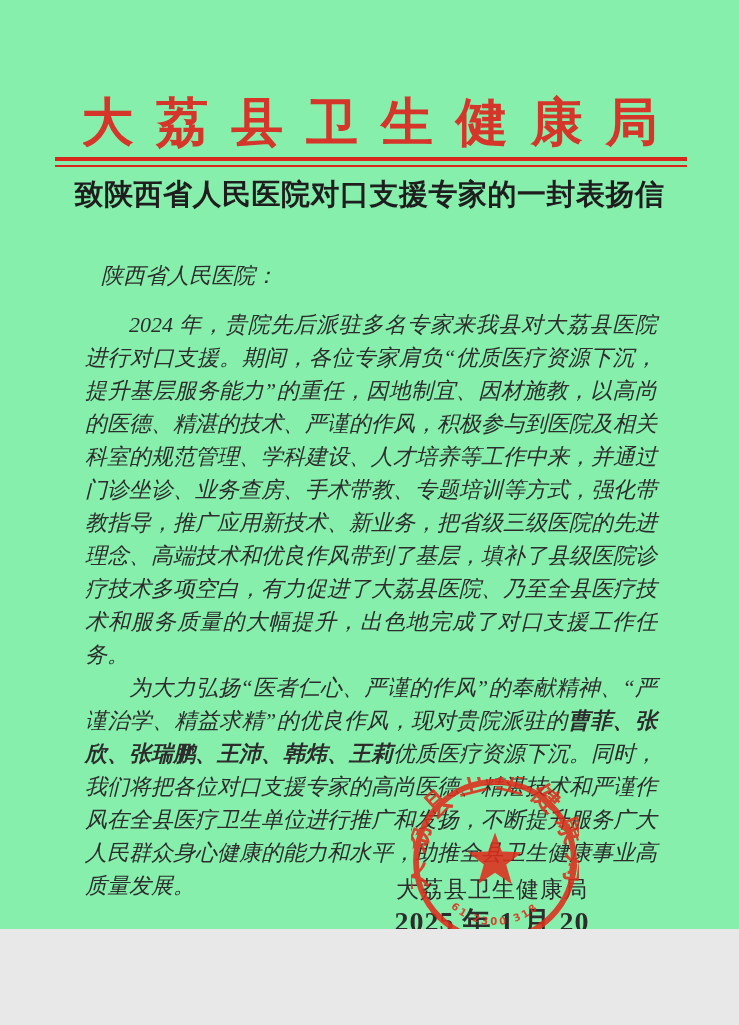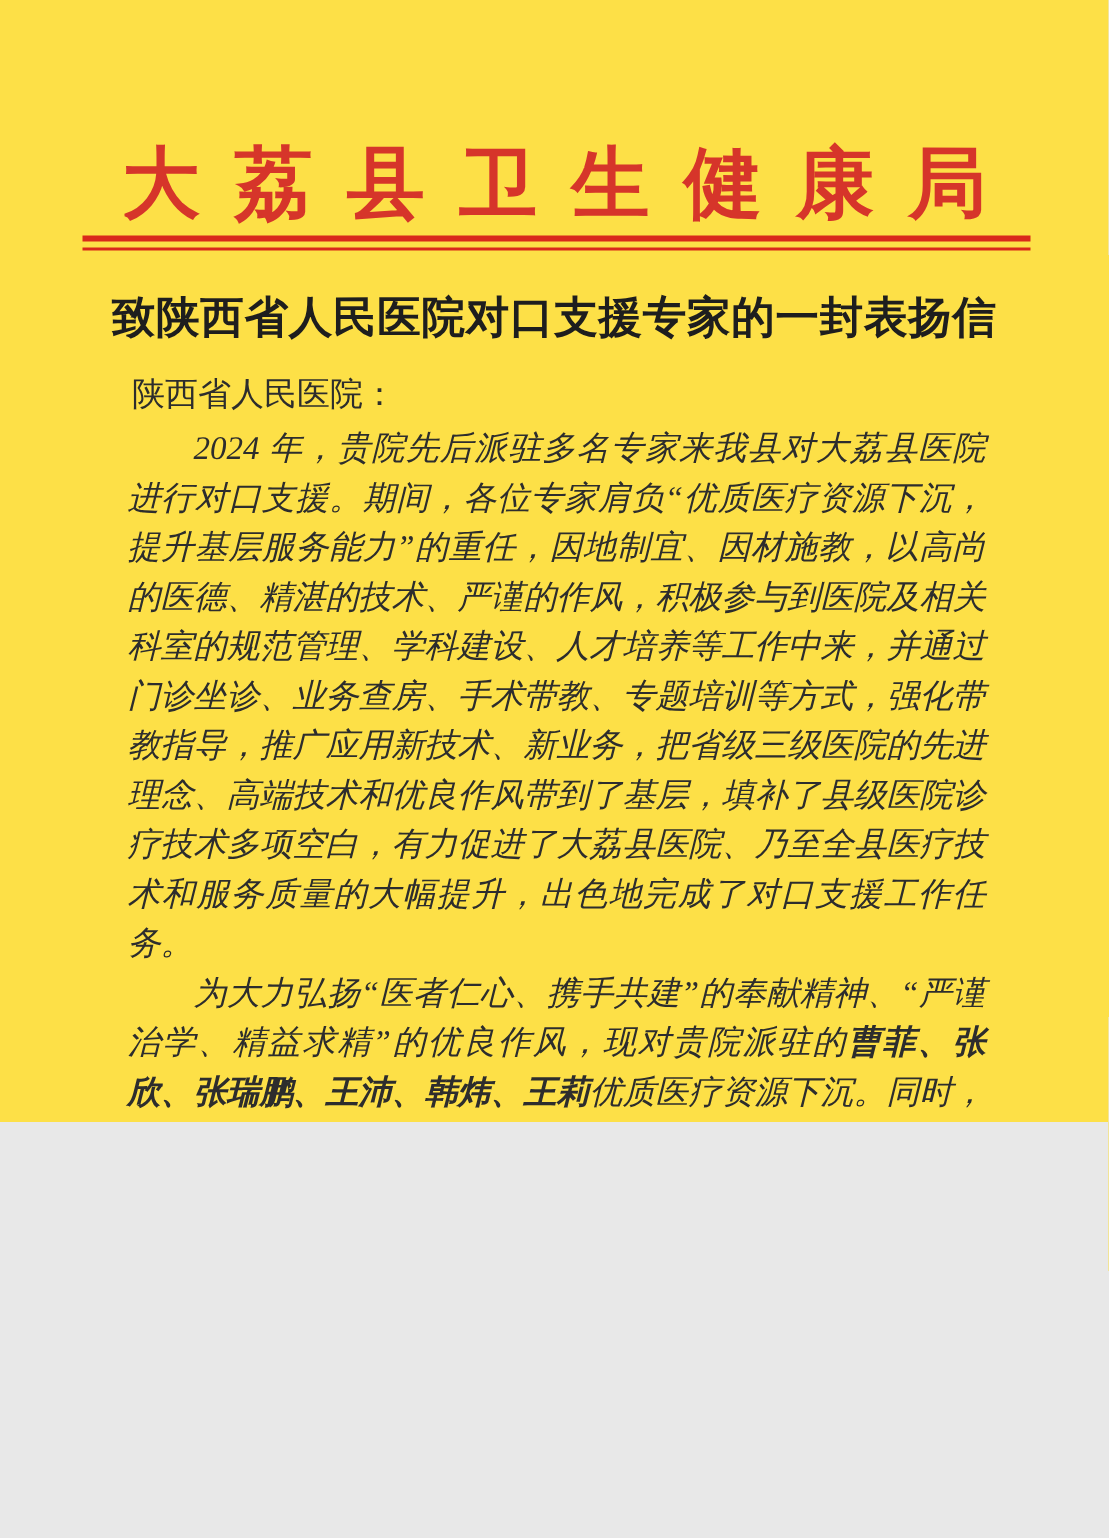--- a/index.html
+++ b/index.html
@@ -1,52 +1,52 @@
 <!DOCTYPE html>
 <html><head>
 <meta charset="utf-8">
 <style>
   html,body{margin:0;padding:0;background:#e8e8e8;}
   .page{
     position:relative;
-    width:739px;height:748px;
+    width:739px;height:929px;
     margin:0 auto;
-    background:#fde047;
+    background:#86efac;
     overflow:hidden;
     font-family:"Liberation Serif","DejaVu Serif",serif;
   }
   .org-title{
     position:absolute;top:88px;left:0;width:100%;
     text-align:center;
     font-size:52px;font-weight:bold;
     color:#d6352a;
     letter-spacing:0.44em;
     text-indent:0.44em;
     white-space:nowrap;
     margin:0;
   }
   .rule{position:absolute;background:#d9281b;}
   .rule-top-1{top:157px;left:55px;width:632px;height:4px;}
   .rule-top-2{top:165px;left:55px;width:632px;height:2px;}
   .letter-title{
-    position:absolute;top:192px;left:0;width:100%;
+    position:absolute;top:175px;left:0;width:100%;
     text-align:center;
     font-size:29px;font-weight:bold;
     color:#1e1e1e;
     letter-spacing:0.5px;
     white-space:nowrap;
     margin:0;
   }
   .letter-body{
     position:absolute;top:243px;left:85px;width:572px;
     font-size:22px;line-height:33px;
     color:#2d2d2d;
     text-align:justify;
   }
-  .salutation{margin:3px;}
+  .salutation{margin:16px;font-style:italic;}
   .para{margin:0;text-indent:2em;font-style:italic;}
   .bold-names{font-weight:bold;}
   .signature-block{
     position:absolute;top:876px;left:392px;width:200px;
     text-align:center;
     color:#2d2d2d;
     z-index:1;
   }
   .signature-org{font-size:23px;line-height:28px;letter-spacing:1px;}
   .signature-date{font-size:28px;line-height:28px;margin-top:4px;letter-spacing:1px;font-weight:bold;}
@@ -80,21 +80,21 @@
 
   <div class="rule rule-top-1"></div>
   <div class="rule rule-top-2"></div>
 
   <h2 class="letter-title">致陕西省人民医院对口支援专家的一封表扬信</h2>
 
   <div class="letter-body">
     <p class="salutation">陕西省人民医院：</p>
     <div id="paragraphs">
         <p class="para"><span>2024 年，贵院先后派驻多名专家来我县对大荔县医院进行对口支援。期间，各位专家肩负“优质医疗资源下沉，提升基层服务能力”的重任，因地制宜、因材施教，以高尚的医德、精湛的技术、严谨的作风，积极参与到医院及相关科室的规范管理、学科建设、人才培养等工作中来，并通过门诊坐诊、业务查房、手术带教、专题培训等方式，强化带教指导，推广应用新技术、新业务，把省级三级医院的先进理念、高端技术和优良作风带到了基层，填补了县级医院诊疗技术多项空白，有力促进了大荔县医院、乃至全县医疗技术和服务质量的大幅提升，出色地完成了对口支援工作任务。</span></p>
-        <p class="para"><span>为大力弘扬“医者仁心、携手共建”的奉献精神、“严谨治学、精益求精”的优良作风，现对贵院派驻的</span><span class="bold-names">曹菲、张欣、张瑞鹏、王沛、韩炜、王莉</span><span>优质医疗资源下沉。同时，我们将把各位对口支援专家的高尚医德、精湛技术和严谨作风在全县医疗卫生单位进行推广和发扬，不断提升服务广大人民群众身心健康的能力和水平，助推全县卫生健康事业高质量发展。</span></p>
+        <p class="para"><span>为大力弘扬“医者仁心、严谨的作风”的奉献精神、“严谨治学、精益求精”的优良作风，现对贵院派驻的</span><span class="bold-names">曹菲、张欣、张瑞鹏、王沛、韩炜、王莉</span><span>优质医疗资源下沉。同时，我们将把各位对口支援专家的高尚医德、精湛技术和严谨作风在全县医疗卫生单位进行推广和发扬，不断提升服务广大人民群众身心健康的能力和水平，助推全县卫生健康事业高质量发展。</span></p>
       </div>
   </div>
 
   <div class="signature-block">
     <div class="signature-org">大荔县卫生健康局</div>
     <div class="signature-date">2025 年 1 月 20 日</div>
   </div>
 
   <svg class="seal" viewBox="0 0 200 200" aria-hidden="true">
     <defs>

